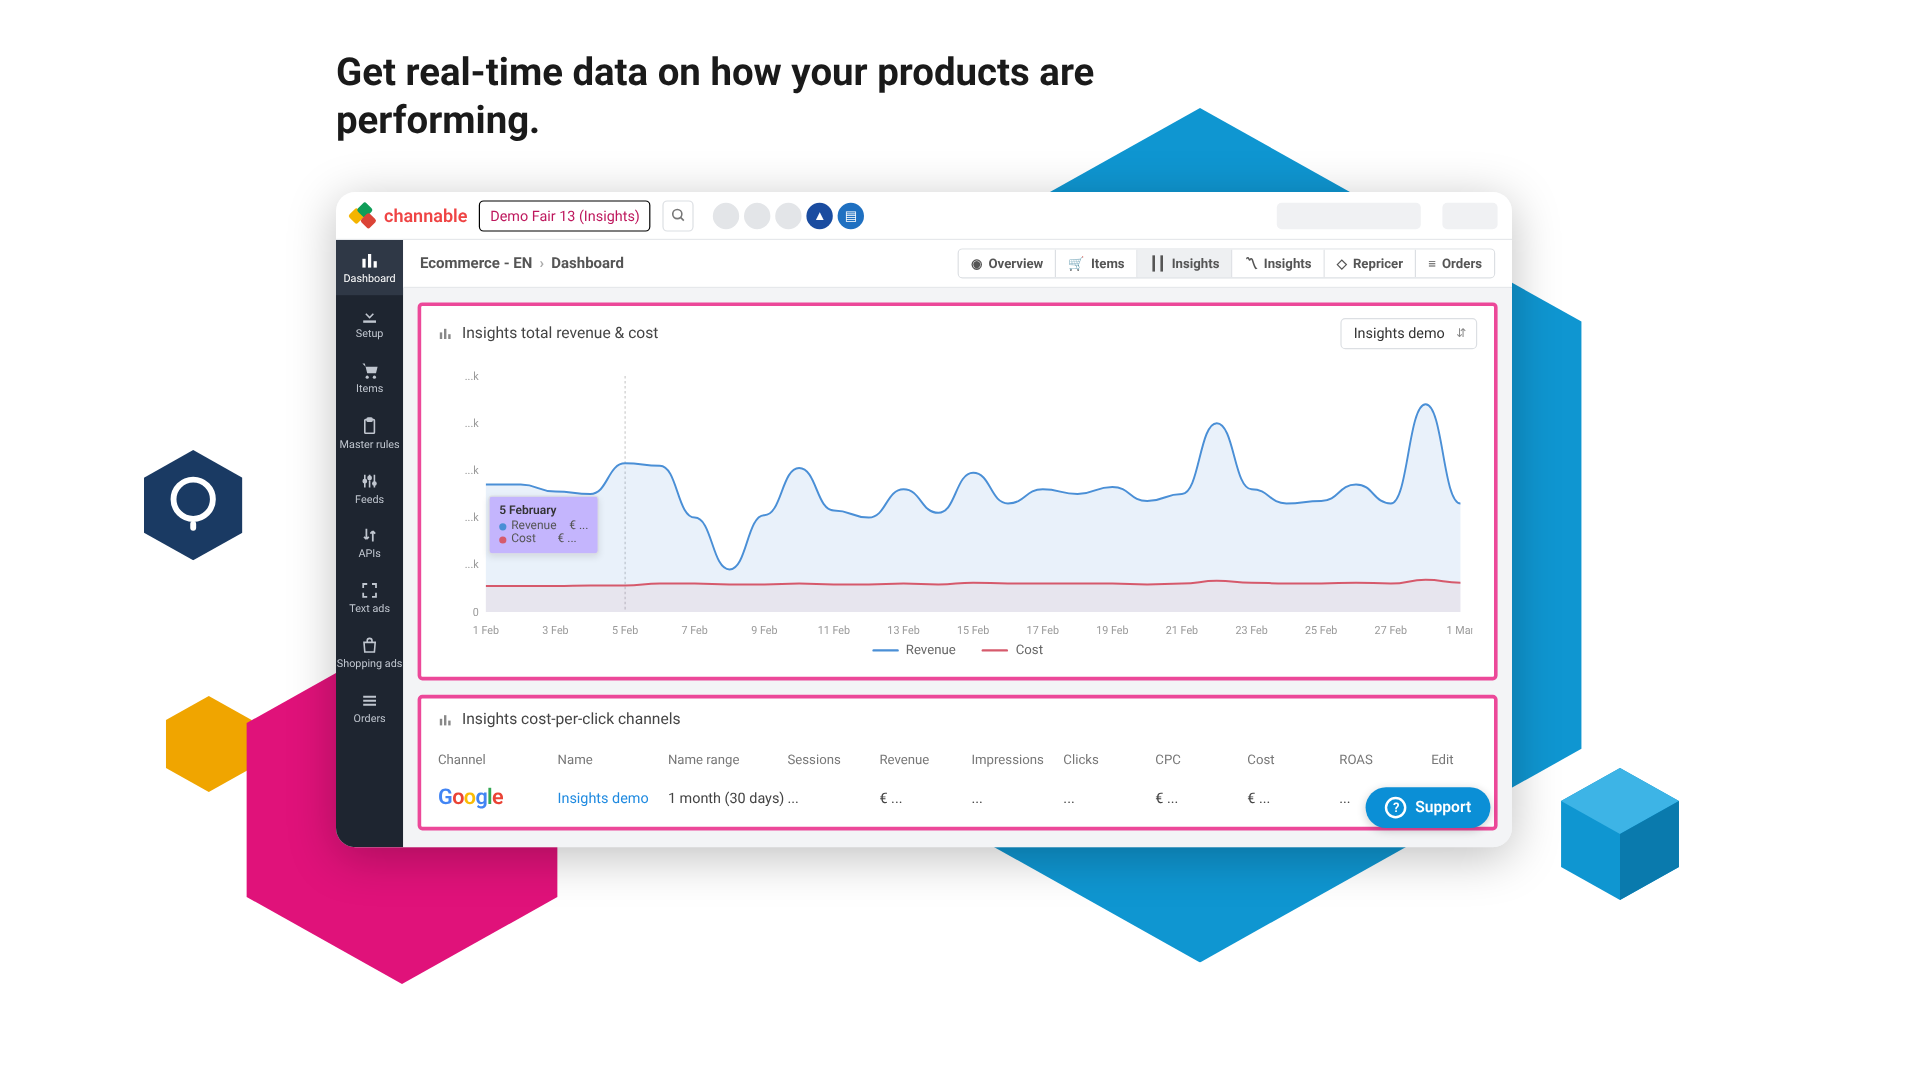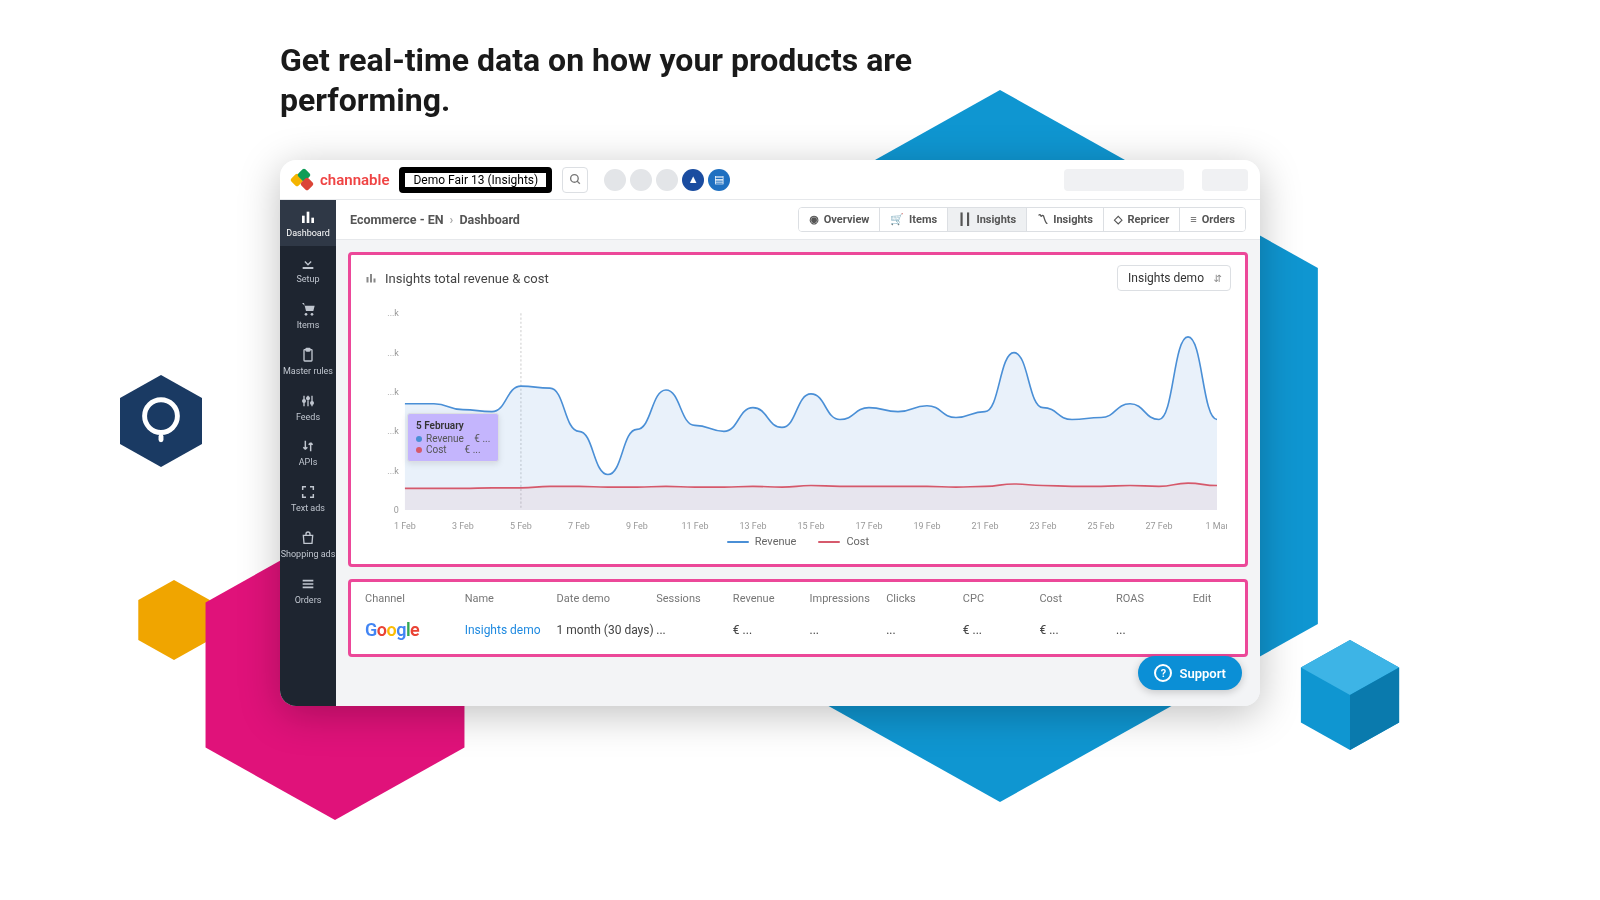--- a/index.html
+++ b/index.html
@@ -16,21 +16,21 @@
 .app { position:absolute; left:280px; top:160px; width:980px; height:546px; border-radius:16px; box-shadow:0 8px 40px rgba(0,0,0,.25); overflow:hidden; background:#f3f4f6; display:flex; flex-direction:column; }
 
 
 .topbar { height:40px; background:#fff; display:flex; align-items:center; padding:0 12px; gap:10px; border-bottom:1px solid #e6e8eb; }
 .brand { display:flex; align-items:center; gap:8px; font-weight:600; color:#ef4444; font-size:15px; }
 .brand-logo { width:20px; height:20px; position:relative; }
 .brand-logo span { position:absolute; width:10px; height:10px; border-radius:2px; }
 .brand-logo .a{ background:#f4b400; left:0; top:5px; transform:rotate(45deg);}
 .brand-logo .b{ background:#0f9d58; left:7px; top:0; transform:rotate(45deg);}
 .brand-logo .c{ background:#db4437; left:10px; top:9px; transform:rotate(45deg);}
-.project-select { border:6px solid #000000; border-radius:4px; height:26px; display:flex; align-items:center; padding:0 8px; font-size:12px; color:#000000; background:#fff;justify-content:center; }
+.project-select { border:1px solid #000000; border-radius:4px; height:26px; display:flex; align-items:center; padding:0 8px; font-size:12px; color:#be185d; background:#fff;justify-content:center; }
 .search-btn { border:1px solid #dcdfe3; border-radius:4px; width:26px; height:26px; display:flex; align-items:center; justify-content:center; color:#777; background:#fff; }
 .avatars { display:flex; align-items:center; gap:4px; margin-left:6px; }
 .av { width:22px; height:22px; border-radius:50%; background:#e3e5e8; }
 .av.blue { background:#1a4ca0; display:flex; align-items:center; justify-content:center; color:#fff; font-size:11px; }
 .av.blue2 { background:#1f70c1; display:flex; align-items:center; justify-content:center; color:#fff; font-size:11px; }
 .topbar .pill { margin-left:auto; width:120px; height:22px; background:#f0f1f3; border-radius:4px; }
 .topbar .pill2 { width:46px; height:22px; background:#f0f1f3; border-radius:4px; margin-left:8px; }
 
 
 .body { flex:1; display:flex; min-height:0; }
@@ -330,24 +330,34 @@
           </div>
 
           <div class="tooltip-box" style="left:56px; top:158px;">
             <div class="d">5 February</div>
             <div class="row"><span class="dot" style="background:#4a8fd6"></span><span>Revenue</span>&nbsp;<span>€ ...</span></div>
             <div class="row"><span class="dot" style="background:#d65a6c"></span><span>Cost</span>&nbsp;&nbsp;&nbsp;&nbsp;<span>€ ...</span></div>
           </div>
         </div>
 
         <div class="card">
+          <div class="card-head">
+            <div class="card-title">
+              <svg class="bars" viewBox="0 0 24 24" fill="#888">
+                  <rect x="3" y="10" width="4" height="11"></rect>
+                  <rect x="10" y="4" width="4" height="17"></rect>
+                  <rect x="17" y="13" width="4" height="8"></rect>
+                </svg>
+              <span>Insights cost-per-click channels</span>
+            </div>
+          </div>
           <div class="table-head">
             <div class="col ch">Channel</div>
             <div class="col nm">Name</div>
-            <div class="col dr">Date demo</div>
+            <div class="col dr">Name range</div>
             <div class="col">Sessions</div>
             <div class="col">Revenue</div>
             <div class="col">Impressions</div>
             <div class="col">Clicks</div>
             <div class="col">CPC</div>
             <div class="col">Cost</div>
             <div class="col">ROAS</div>
             <div class="col ed">Edit</div>
           </div>
           <div class="table-row">

